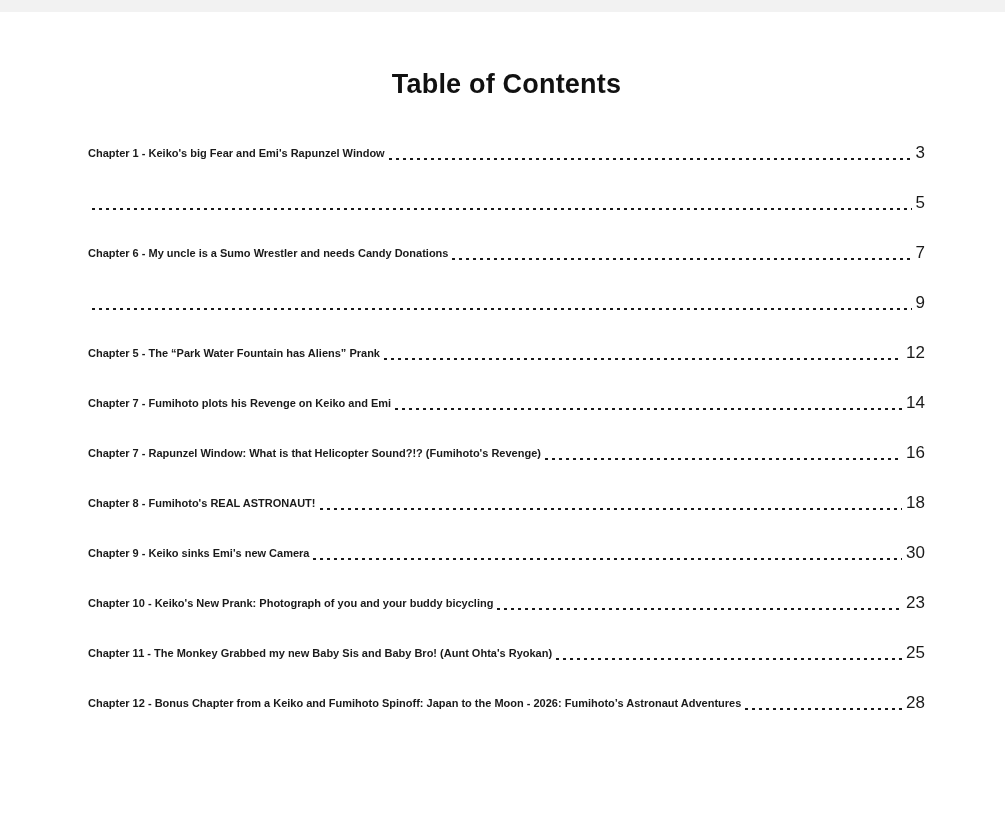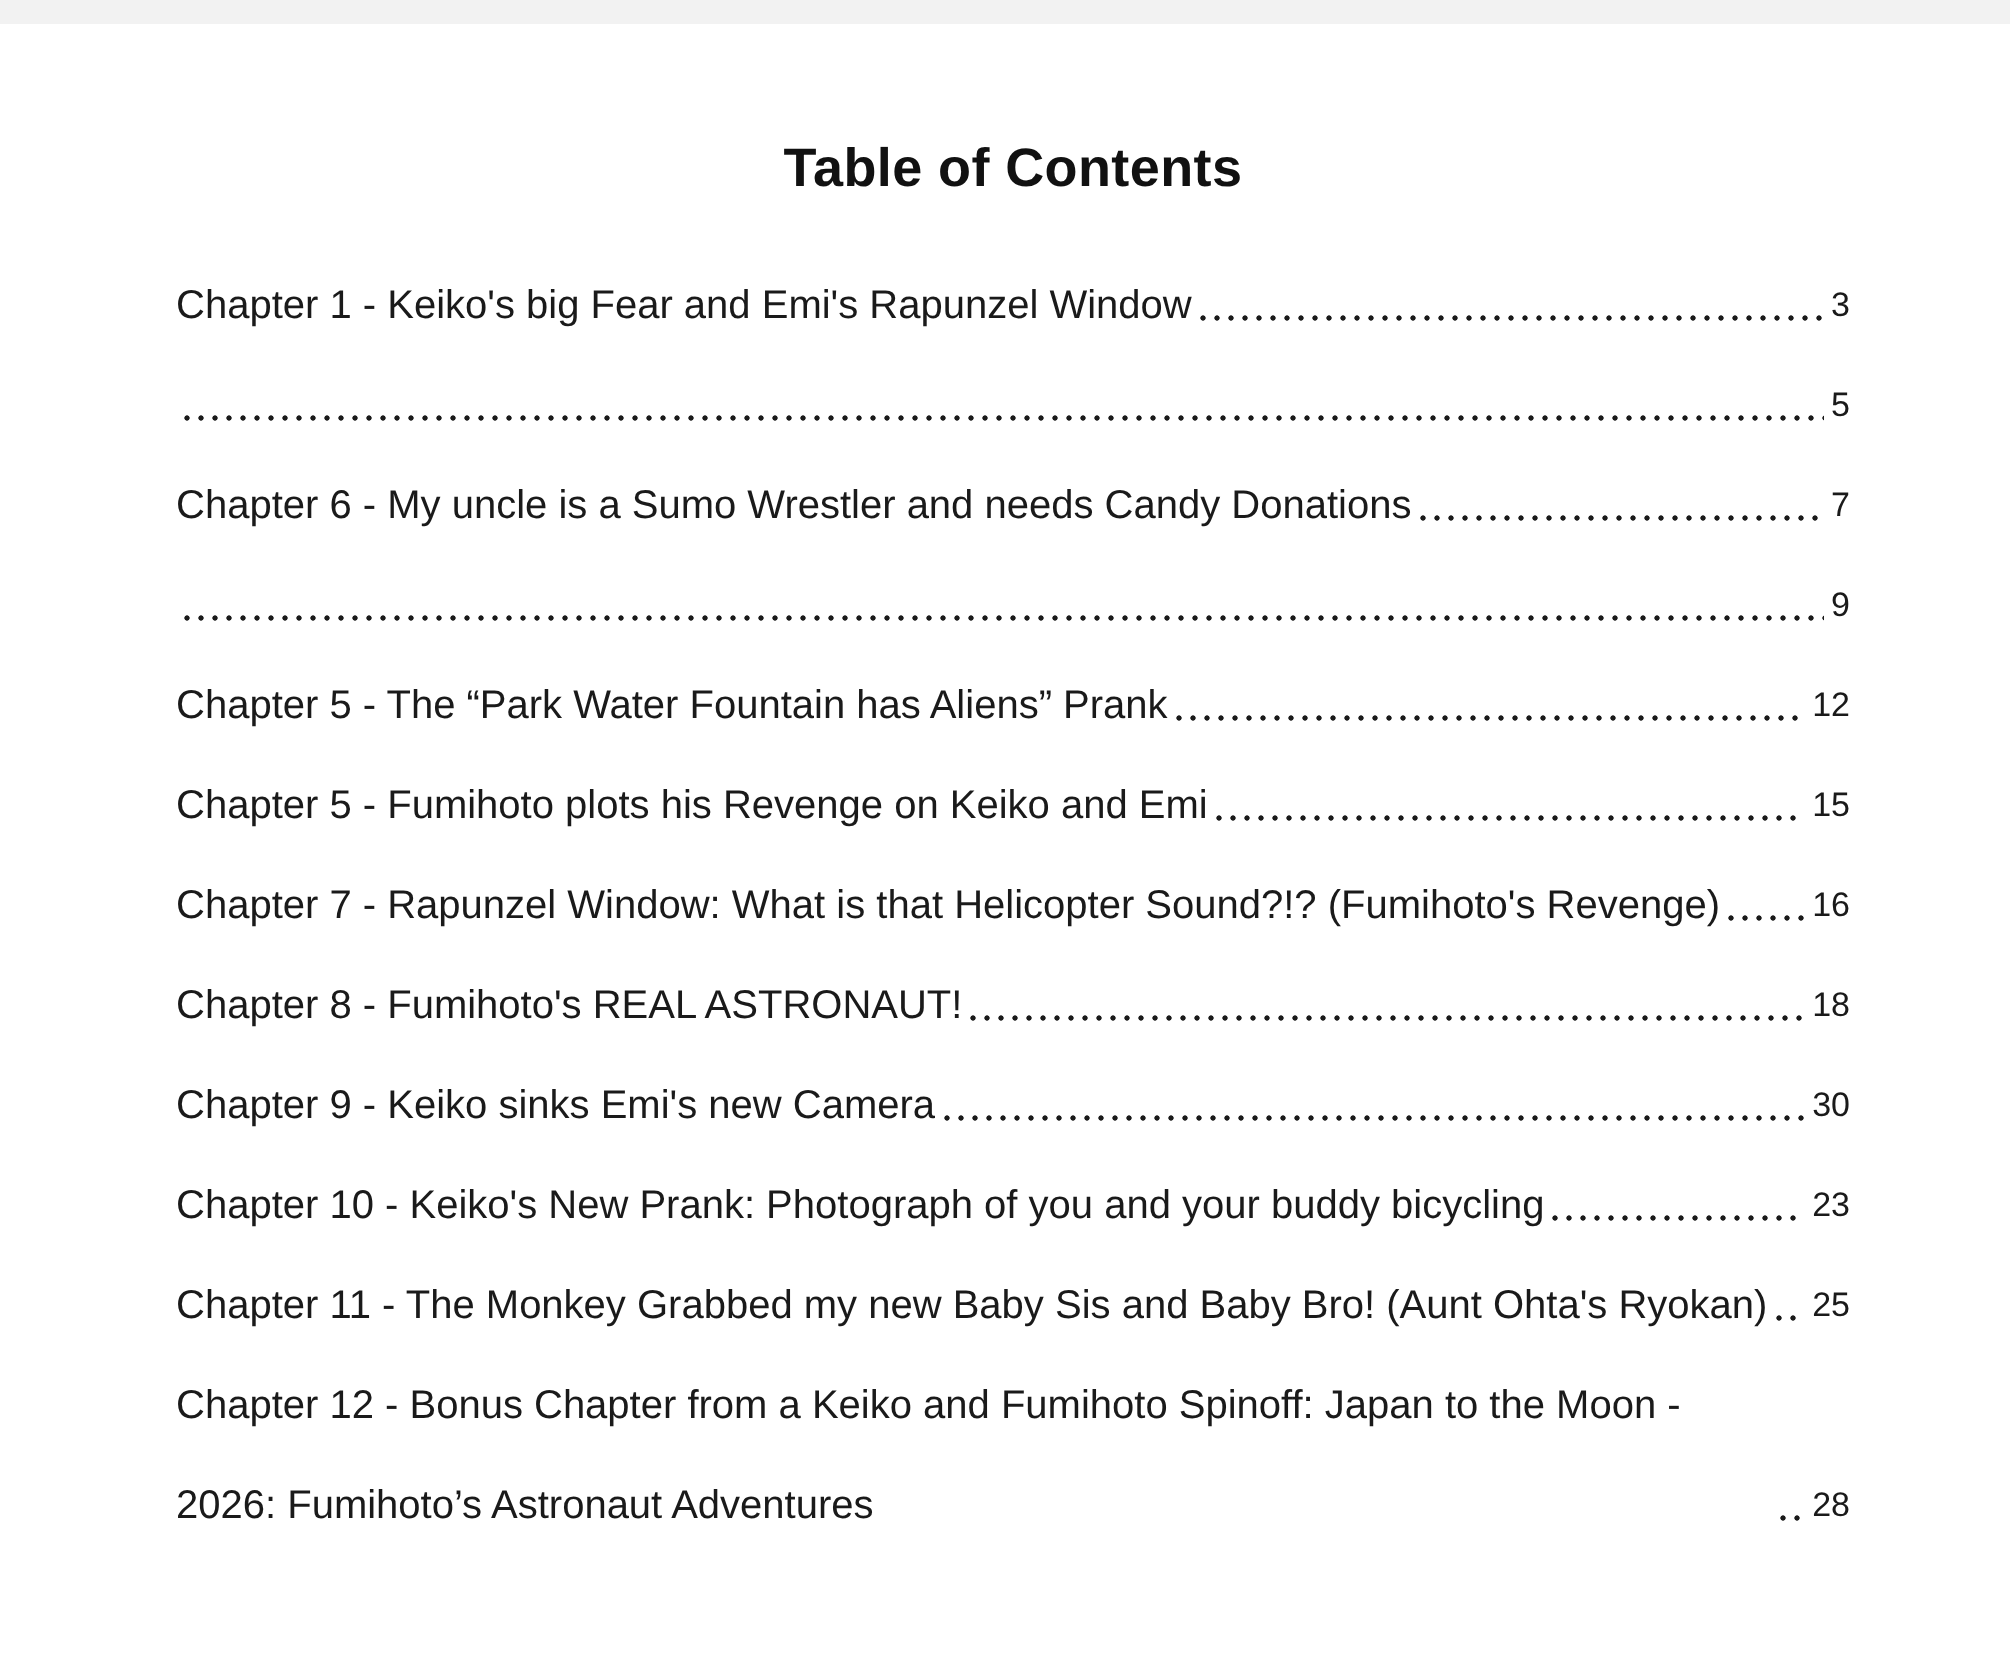--- a/index.html
+++ b/index.html
@@ -30,23 +30,24 @@
   }
   .toc-list {
     width: 100%;
   }
   .toc-row {
     display: flex;
     align-items: flex-end;
   }
   .toc-label {
     flex: 0 1 auto;
-    font-size: 20px;
+    font-size: 11px;
     line-height: 50px;
     white-space: normal;
+    font-weight: bold;
   }
   .toc-leader {
     flex: 1 1 auto;
     min-width: 14px;
     height: 4px;
     margin: 0 2px 17px 2px;
     background-image: radial-gradient(circle, #1a1a1a 1.15px, transparent 1.5px);
     background-size: 7px 4px;
     background-repeat: repeat-x;
     background-position: left bottom;
@@ -88,23 +89,23 @@
       <span class="toc-page">9</span>
     </div>
 
     <div class="toc-row">
       <span class="toc-label">Chapter 5 - The “Park Water Fountain has Aliens” Prank</span>
       <span class="toc-leader"></span>
       <span class="toc-page">12</span>
     </div>
 
     <div class="toc-row">
-      <span class="toc-label">Chapter 5 - Fumihoto plots his Revenge on Keiko and Emi</span>
+      <span class="toc-label">Chapter 7 - Fumihoto plots his Revenge on Keiko and Emi</span>
       <span class="toc-leader"></span>
-      <span class="toc-page">15</span>
+      <span class="toc-page">14</span>
     </div>
 
     <div class="toc-row">
       <span class="toc-label">Chapter 7 - Rapunzel Window: What is that Helicopter Sound?!? (Fumihoto's Revenge)</span>
       <span class="toc-leader"></span>
       <span class="toc-page">16</span>
     </div>
 
     <div class="toc-row">
       <span class="toc-label">Chapter 8 - Fumihoto's REAL ASTRONAUT!</span>

